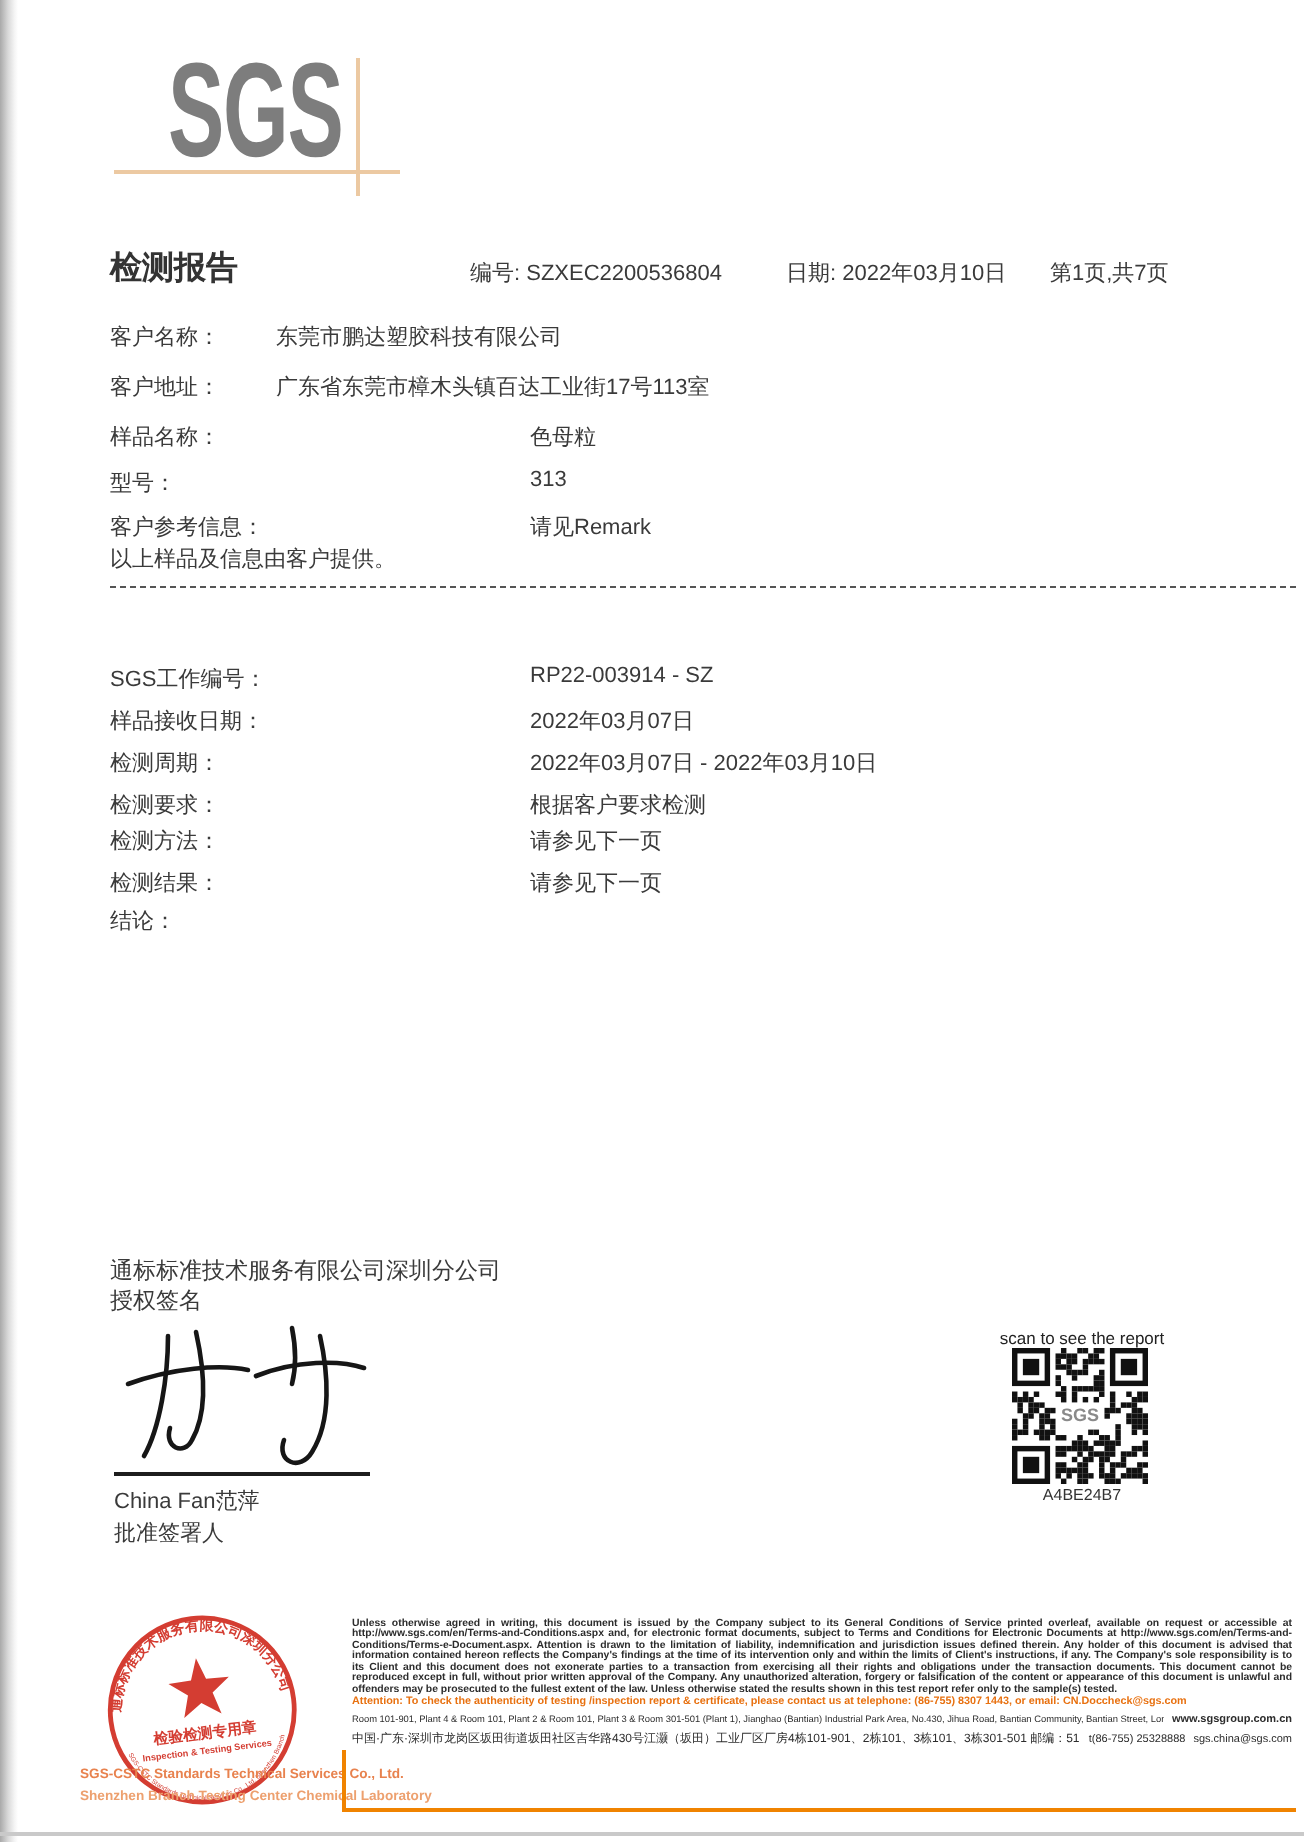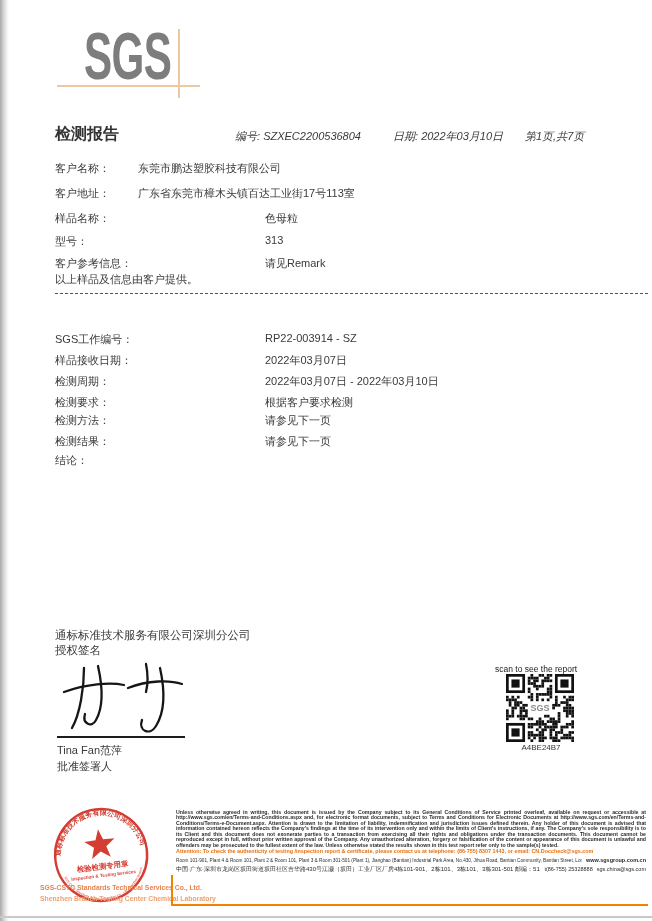--- a/index.html
+++ b/index.html
@@ -10,41 +10,41 @@
   .edge-left{left:0;top:0;width:9px;height:921px;
              background:linear-gradient(90deg,#a9a9a9,#d9d9d9 45%,#f4f4f4 80%,#fff);}
   .edge-bottom{left:0;top:916px;width:652px;height:2px;background:#c9c9c9;}
   
   .logo-text{left:84px;top:22px;font-size:67px;line-height:1;font-weight:bold;color:#7d7d7d;
              letter-spacing:-1px;transform:scaleX(.63);transform-origin:left top;white-space:nowrap;}
   .logo-hline{left:57px;top:85px;width:143px;height:2px;background:#ecc9a2;}
   .logo-vline{left:178px;top:29px;width:2px;height:69px;background:#ecc9a2;}
   
   .title{left:55px;top:124px;font-size:16px;font-weight:bold;color:#333;}
-  .hinfo{top:129px;font-size:11px;white-space:nowrap;font-style:italic;}
+  .hinfo{top:129px;font-size:11px;white-space:nowrap;}
   .h-no{left:235px;} .h-date{left:393px;} .h-page{left:525px;}
   
   .row{left:55px;font-size:11px;white-space:nowrap;text-align:right;}
   .row .val{position:absolute;white-space:nowrap;}
   .client-val{left:83px;} .wide-val{left:170px;margin-left:40px;}
   .note{left:55px;top:272px;font-size:11px;}
   .dashline{left:55px;top:293px;width:593px;height:1px;
             background:repeating-linear-gradient(90deg,#555 0 3px,transparent 3px 5px);}
   
   .concl-label{left:55px;top:453px;font-size:11px;}
   .concl-text{left:225px;top:452px;width:424px;font-size:11px;line-height:21.4px;text-align:justify;}
   
   .sig-company{left:55px;top:628px;font-size:11.5px;}
   .sig-auth{left:55px;top:643px;font-size:11.5px;}
   .sig-svg{left:58px;top:658px;}
   .sig-line{left:57px;top:736px;width:128px;height:2px;background:#1d1d1d;}
   .sig-name{left:57px;top:743px;font-size:11px;}
   .sig-title{left:57px;top:759px;font-size:11px;}
   
-  .qr-caption{left:495px;top:664px;width:92px;text-align:left;font-size:8.5px;color:#222;}
+  .qr-caption{left:495px;top:664px;width:92px;text-align:center;font-size:8.5px;color:#222;}
   .qr-box{left:506px;top:674px;width:68px;height:68px;}
   .qr-code-text{left:495px;top:743px;width:92px;text-align:center;font-size:8px;color:#333;}
   
   .stamp{left:51px;top:802px;width:100px;height:104px;transform:rotate(-7deg);opacity:.93;}
   .lab-line1{left:40px;top:884px;font-size:6.8px;font-weight:bold;color:#e8824e;white-space:nowrap;}
   .lab-line2{left:40px;top:895px;font-size:6.8px;font-weight:bold;color:#eda06e;white-space:nowrap;}
   
   .foot{left:176px;top:810px;width:470px;}
   .legal{font-size:5.2px;line-height:5.45px;font-weight:600;color:#2c2c2c;text-align:justify;margin:0;}
   .attention{font-size:5.4px;line-height:5.9px;font-weight:bold;color:#e87110;margin:1px 0 0 0;}
@@ -138,21 +138,21 @@
     <g stroke="#161616" stroke-width="2.3" fill="none" stroke-linecap="round">
       <path d="M6,34 C28,26 52,24 66,27"></path>
       <path d="M26,10 C26,30 22,56 14,70"></path>
       <path d="M40,8 C44,26 46,48 38,62 C34,70 24,66 27,56"></path>
       <path d="M70,30 C90,22 112,22 124,26"></path>
       <path d="M88,6 C90,16 90,26 88,34"></path>
       <path d="M102,10 C106,28 108,52 98,68 C92,78 80,73 84,62"></path>
     </g>
   </svg>
   <div class="abs sig-line"></div>
-  <div class="abs sig-name">Tina Fan范萍</div>
+  <div class="abs sig-name">China Fan范萍</div>
   <div class="abs sig-title">批准签署人</div>
 
   <div class="abs qr-caption">scan to see the report</div>
   <svg class="abs qr-box" width="68" height="68" viewBox="0 0 68 68">
       <rect x="24.48" y="0" width="2.72" height="2.72" fill="#111"></rect>
       <rect x="32.64" y="0" width="2.72" height="2.72" fill="#111"></rect>
       <rect x="35.36" y="0" width="2.72" height="2.72" fill="#111"></rect>
       <rect x="40.800000000000004" y="0" width="2.72" height="2.72" fill="#111"></rect>
       <rect x="43.52" y="0" width="2.72" height="2.72" fill="#111"></rect>
       <rect x="21.76" y="2.72" width="2.72" height="2.72" fill="#111"></rect>

